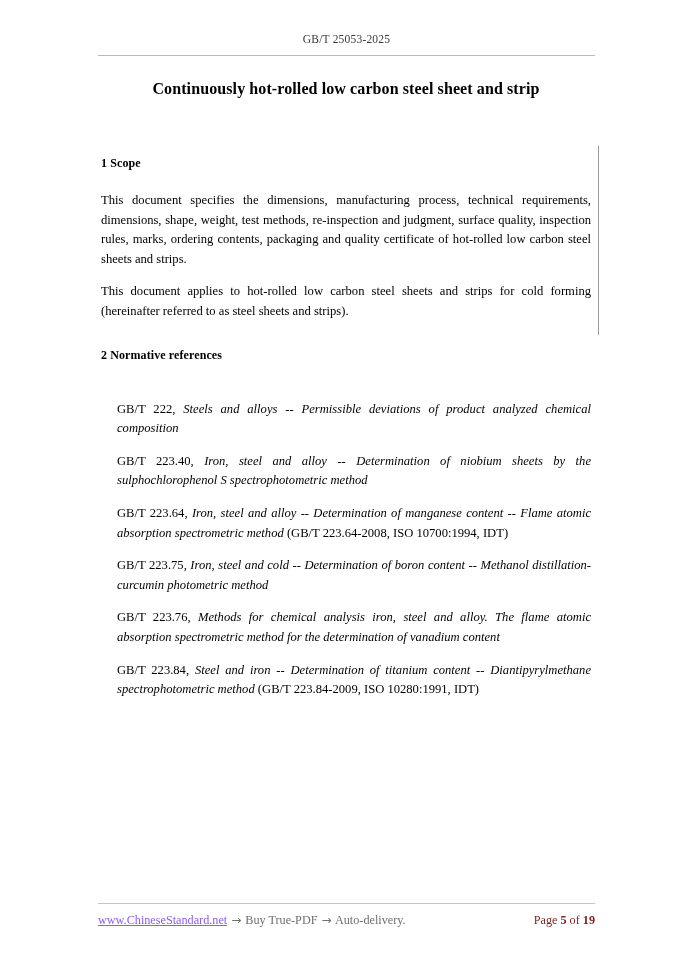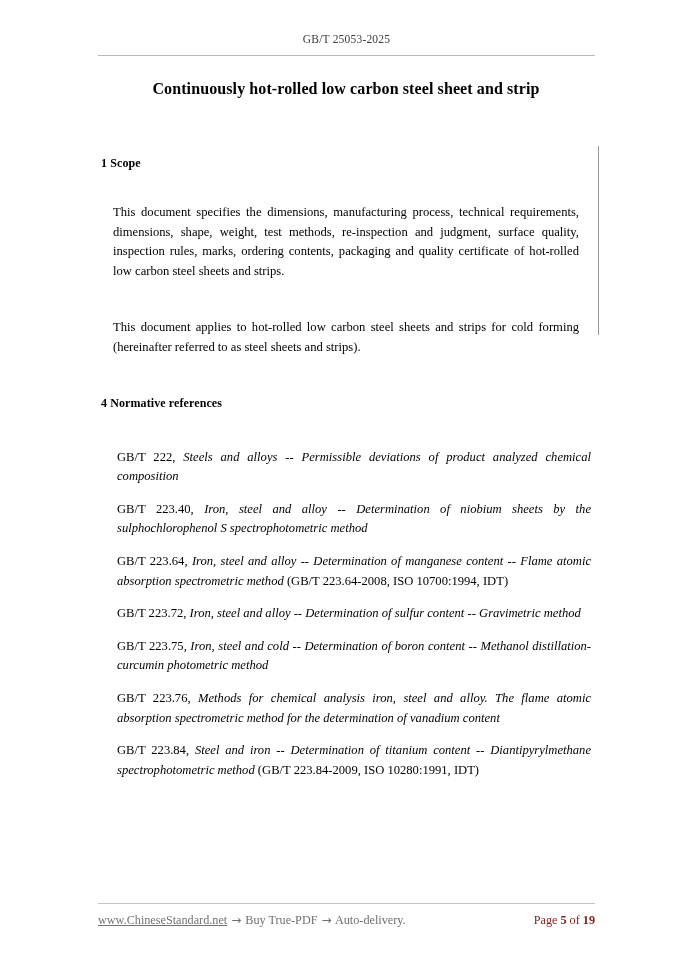--- a/index.html
+++ b/index.html
@@ -81,21 +81,21 @@
   .spacer-heading-gap { height: 20px; }
   .spacer-para-gap { height: 13px; }
   .spacer-section-gap { height: 26px; }
   .spacer-refs-top { height: 17px; }
 
   p.body-para {
     font-size: 12.6px;
     line-height: 19.6px;
     text-align: justify;
     text-justify: inter-word;
-    margin: 12px;
+    margin: 0;
   }
 
   p.ref-item {
     font-size: 12.6px;
     line-height: 19.6px;
     text-align: justify;
     text-justify: inter-word;
     margin: 0 0 0 0;
     padding-left: 16px;
   }
@@ -123,21 +123,21 @@
     align-items: baseline;
     justify-content: space-between;
     font-size: 12.2px;
     color: #6f6f6f;
   }
   .footer-left {
     white-space: nowrap;
   }
   .footer-url {
     text-decoration: underline;
-    color: #737373;
+    color: #8b5cf6;
   }
   .footer-arrow {
     font-family: "DejaVu Sans", sans-serif;
     font-size: 12px;
     padding: 0 1px;
   }
   .footer-right {
     white-space: nowrap;
     color: #7f1d1d;
   }
@@ -160,30 +160,29 @@
     <div class="spacer-title-to-scope"></div>
 
     <h2 class="section-heading">1 Scope</h2>
     <div class="spacer-heading-gap"></div>
     <p class="body-para">This document specifies the dimensions, manufacturing process, technical requirements, dimensions, shape, weight, test methods, re-inspection and judgment, surface quality, inspection rules, marks, ordering contents, packaging and quality certificate of hot-rolled low carbon steel sheets and strips.</p>
     <div class="spacer-para-gap"></div>
     <p class="body-para">This document applies to hot-rolled low carbon steel sheets and strips for cold forming (hereinafter referred to as steel sheets and strips).</p>
 
     <div class="spacer-section-gap"></div>
 
-    <h2 class="section-heading">4 Normative references</h2>
+    <h2 class="section-heading">2 Normative references</h2>
     <div class="spacer-heading-gap"></div>
 
     <div class="spacer-refs-top"></div>
 
     <div>
       <p class="ref-item"><span class="ref-num">GB/T 222,</span> <span class="ref-title">Steels and alloys -- Permissible deviations of product analyzed chemical composition</span> <span class="ref-paren"></span></p>
       <p class="ref-item"><span class="ref-num">GB/T 223.40,</span> <span class="ref-title">Iron, steel and alloy -- Determination of niobium sheets by the sulphochlorophenol S spectrophotometric method</span> <span class="ref-paren"></span></p>
       <p class="ref-item"><span class="ref-num">GB/T 223.64,</span> <span class="ref-title">Iron, steel and alloy -- Determination of manganese content -- Flame atomic absorption spectrometric method</span> <span class="ref-paren">(GB/T 223.64-2008, ISO 10700:1994, IDT)</span></p>
-      <p class="ref-item"><span class="ref-num">GB/T 223.72,</span> <span class="ref-title">Iron, steel and alloy -- Determination of sulfur content -- Gravimetric method</span> <span class="ref-paren"></span></p>
       <p class="ref-item"><span class="ref-num">GB/T 223.75,</span> <span class="ref-title">Iron, steel and cold -- Determination of boron content -- Methanol distillation-curcumin photometric method</span> <span class="ref-paren"></span></p>
       <p class="ref-item"><span class="ref-num">GB/T 223.76,</span> <span class="ref-title">Methods for chemical analysis iron, steel and alloy. The flame atomic absorption spectrometric method for the determination of vanadium content</span> <span class="ref-paren"></span></p>
       <p class="ref-item"><span class="ref-num">GB/T  223.84,</span> <span class="ref-title">Steel and iron -- Determination of titanium content -- Diantipyrylmethane spectrophotometric method</span> <span class="ref-paren">(GB/T  223.84-2009, ISO 10280:1991, IDT)</span></p>
     </div>
 
   </div>
 
   <div class="footer-rule"></div>
 
   <div class="footer">

